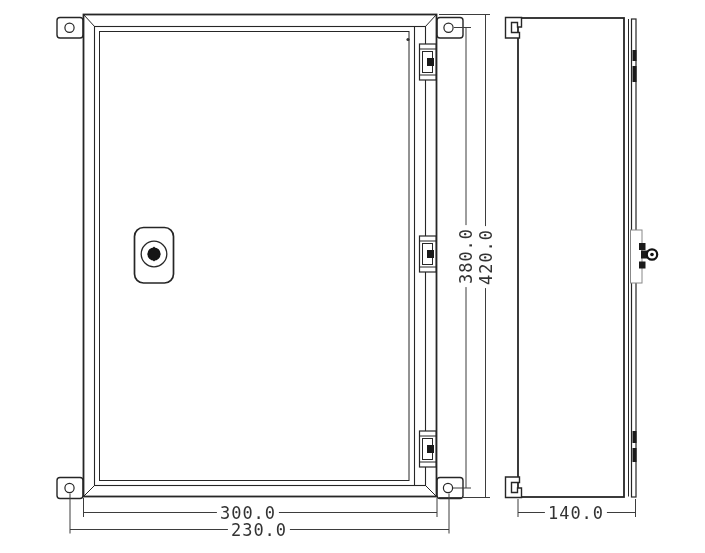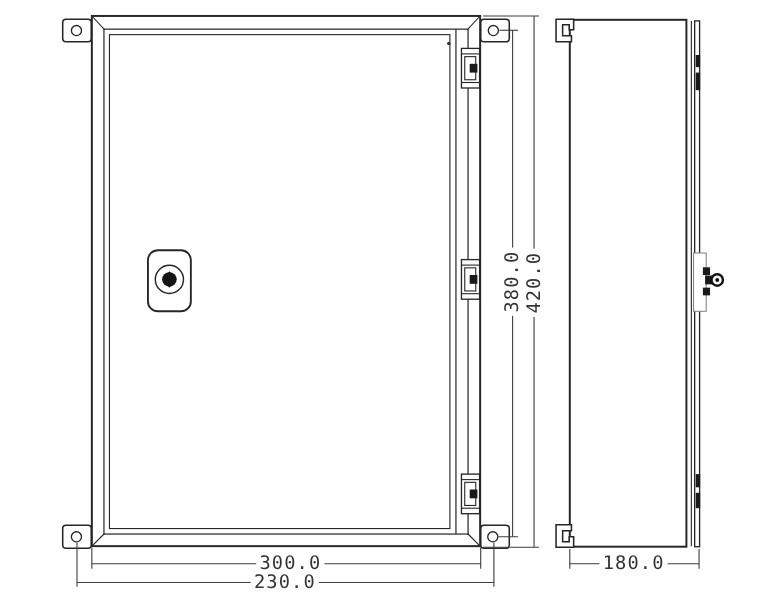--- a/index.html
+++ b/index.html
@@ -142,23 +142,23 @@
       </g>
 
       <g>
         <line x1="518" y1="499" x2="518" y2="517"></line>
         <line x1="635.5" y1="499" x2="635.5" y2="517"></line>
         <line x1="518" y1="512.5" x2="635.5" y2="512.5"></line>
       </g>
     </g>
   </svg>
 
-  <div class="dim-label" style="left:264px;top:512.5px">300.0</div>
+  <div class="dim-label" style="left:248px;top:512.5px">300.0</div>
 
   <div class="dim-label" style="left:259px;top:529.5px">230.0</div>
 
   <div class="dim-label rot" style="left:466px;top:256px">380.0</div>
 
   <div class="dim-label rot" style="left:485.5px;top:257px">420.0</div>
 
-  <div class="dim-label" style="left:576px;top:512.5px">180.0</div>
+  <div class="dim-label" style="left:576px;top:512.5px">140.0</div>
 
 </div>
 
 </body></html>

